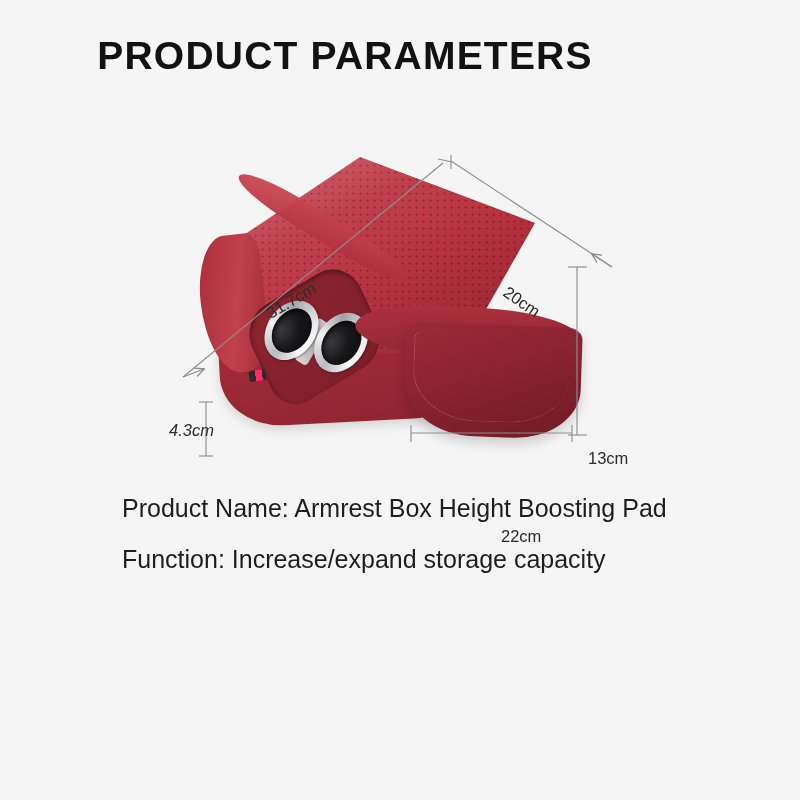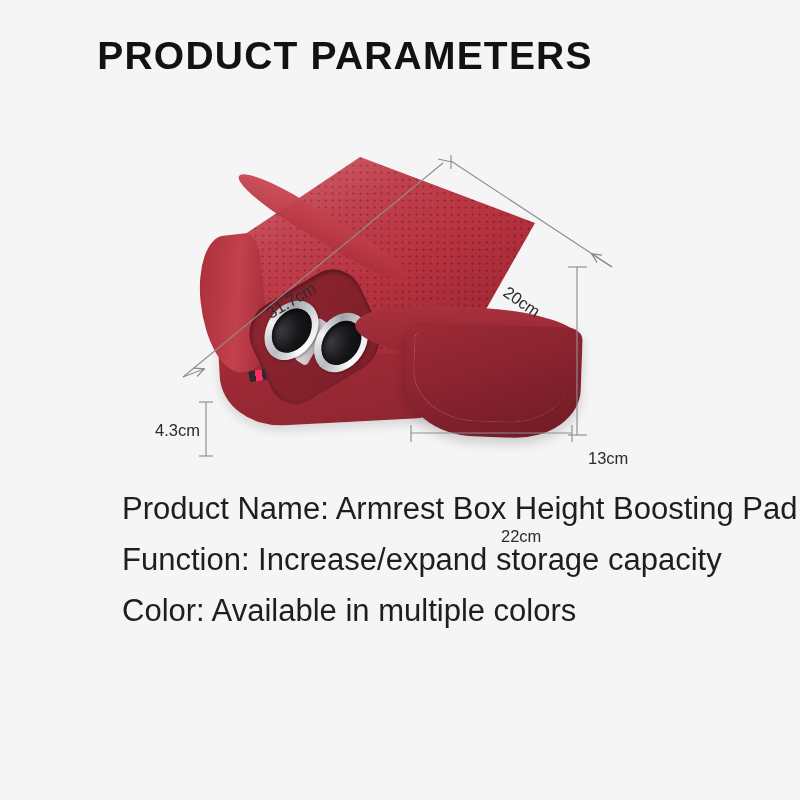--- a/index.html
+++ b/index.html
@@ -41,21 +41,21 @@
 
   .dim-text{
     position:absolute;
     font-family:"Liberation Sans", sans-serif;
     font-size:16.5px;
     color:#2c2c2c;
     white-space:nowrap;
   }
   #dim-label-317{ left:268px; top:190px; transform:rotate(-30.5deg); transform-origin:left center; }
   #dim-label-20 { left:505px; top:166px; transform:rotate(34.5deg);  transform-origin:left center; }
-  #dim-label-43 { left:155px; top:306px; }
+  #dim-label-43 { left:169px; top:306px;font-style:italic; }
   #dim-label-13 { left:588px; top:334px; }
   #dim-label-22 { left:501px; top:412px; }
 
   
   #product-image{
     position:absolute;
     left:0; top:0;
     width:800px; height:355px;
   }
 
@@ -194,21 +194,21 @@
     transform:rotate(4deg);
   }
 
   
   #spec-list{
     position:absolute;
     left:122px; top:483px;
     width:640px;
   }
   .spec-line{
-    font-size:31px;
+    font-size:25px;
     line-height:51px;
     color:#1e1e1e;
     white-space:nowrap;
   }
 </style>
 </head>
 <body style="background: rgb(245, 245, 245);">
 
 <div id="page-title">PRODUCT PARAMETERS</div>
 
@@ -273,14 +273,13 @@
   <div class="dim-text" id="dim-label-317">31.7cm</div>
   <div class="dim-text" id="dim-label-20">20cm</div>
   <div class="dim-text" id="dim-label-43">4.3cm</div>
   <div class="dim-text" id="dim-label-13">13cm</div>
   <div class="dim-text" id="dim-label-22">22cm</div>
 </div>
 
 <div id="spec-list">
   <div class="spec-line">Product Name: Armrest Box Height Boosting Pad</div>
   <div class="spec-line">Function: Increase/expand storage capacity</div>
-  <div class="spec-line">Color: Available in multiple colors</div>
 </div>
 
 </body></html>

